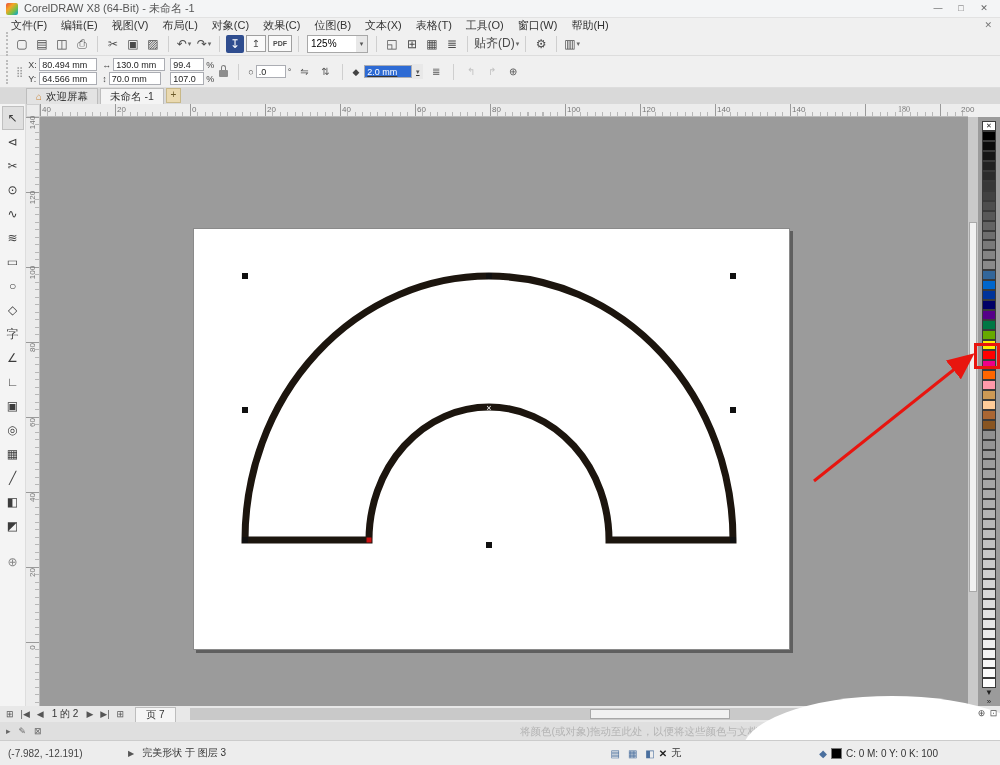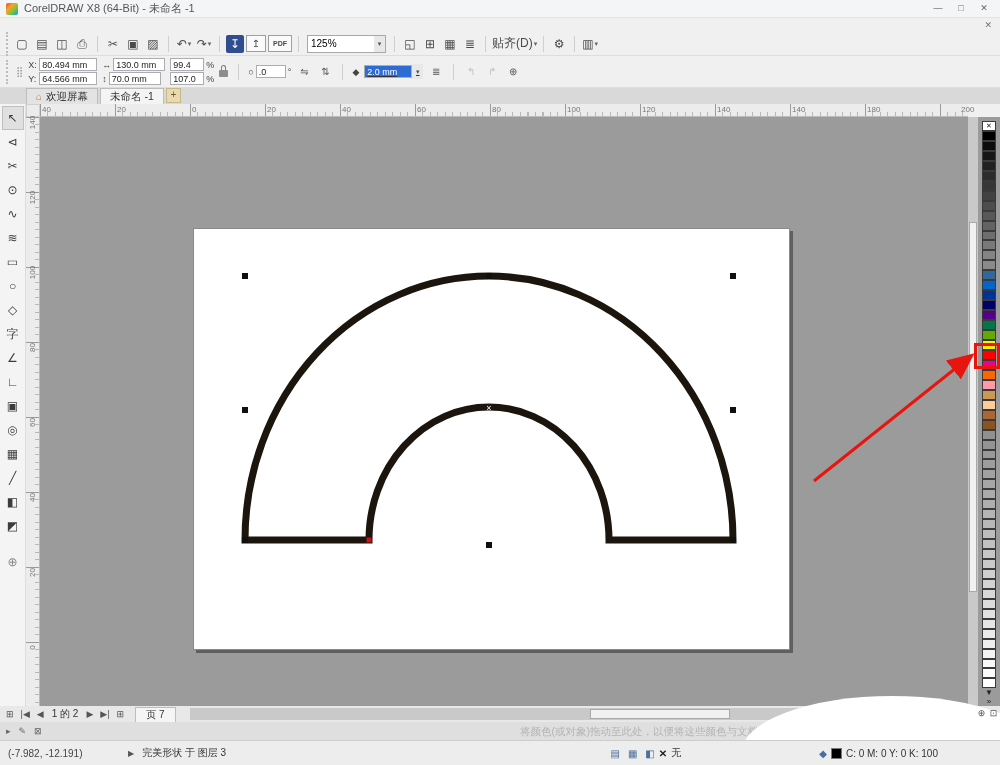--- a/index.html
+++ b/index.html
@@ -24,21 +24,21 @@
   
   .toolbar{position:absolute;left:0;top:32px;width:100%;height:24px;background:#f0f0f0;
            border-bottom:1px solid #dddddd;display:flex;align-items:center;padding-left:6px;gap:2px;box-sizing:border-box;}
   .tb-btn{min-width:18px;height:18px;display:inline-flex;align-items:center;justify-content:center;
           font-size:12px;color:#4a4a4a;}
   .tb-btn.accent{background:#2f4d8f;color:#fff;border-radius:2px;width:18px;}
   .tb-btn.boxed{border:1px solid #9f9f9f;width:16px;height:15px;font-size:10px;background:#fafafa;}
   .tb-btn.pdf{border:1px solid #9f9f9f;font-size:7px;font-weight:bold;padding:0 2px;height:15px;background:#fafafa;}
   .tb-sep{width:1px;height:16px;background:#cfcfcf;margin:0 4px;}
   .caret{font-size:7px;color:#666;margin-left:1px;}
-  .zoom-combo{display:inline-flex;align-items:center;border:1px solid #a8a8a8;background:#fff;height:16px;margin:0 2px;gap:18px;}
+  .zoom-combo{display:inline-flex;align-items:center;border:1px solid #a8a8a8;background:#fff;height:16px;margin:0 2px;}
   .zoom-combo input{width:42px;border:0;font-size:10px;padding:0 3px;outline:none;font-family:inherit;}
   .zoom-caret{width:11px;text-align:center;font-size:7px;color:#555;background:#e8e8e8;height:100%;
               display:inline-flex;align-items:center;justify-content:center;}
 
   
   .propbar{position:absolute;left:0;top:56px;width:100%;height:32px;background:#f0f0f0;
            border-bottom:1px solid #dddddd;display:flex;align-items:center;gap:5px;padding-left:6px;box-sizing:border-box;}
   .grip{width:3px;height:24px;border-left:2px dotted #bcbcbc;}
   .pos-grid{font-size:10px;color:#999;}
   .pair{display:flex;flex-direction:column;gap:1px;}
@@ -149,20 +149,34 @@
     <span class="app-icon"></span>
     <span class="title-text">CorelDRAW X8 (64-Bit) - 未命名 -1</span>
     <div class="win-controls">
       <span class="win-btn">—</span>
       <span class="win-btn">□</span>
       <span class="win-btn">✕</span>
     </div>
   </div>
 
   <div class="menubar">
+    <span id="menubar-items" style="display:flex;">
+        <span class="menu-item">文件(F)</span>
+        <span class="menu-item">编辑(E)</span>
+        <span class="menu-item">视图(V)</span>
+        <span class="menu-item">布局(L)</span>
+        <span class="menu-item">对象(C)</span>
+        <span class="menu-item">效果(C)</span>
+        <span class="menu-item">位图(B)</span>
+        <span class="menu-item">文本(X)</span>
+        <span class="menu-item">表格(T)</span>
+        <span class="menu-item">工具(O)</span>
+        <span class="menu-item">窗口(W)</span>
+        <span class="menu-item">帮助(H)</span>
+      </span>
     <span class="menu-close">✕</span>
   </div>
 
   <div class="toolbar">
     <span class="grip"></span>
     <span id="toolbar-items" style="display:flex;align-items:center;gap:2px;">
         <span class="tb-btn">▢</span>
         <span class="tb-btn">▤</span>
         <span class="tb-btn">◫</span>
         <span class="tb-btn">⎙</span>
@@ -271,21 +285,21 @@
       <span class="rh-num" style="left: 77px;">20</span>
       <span class="rh-num" style="left: 152px;">0</span>
       <span class="rh-num" style="left: 227px;">20</span>
       <span class="rh-num" style="left: 302px;">40</span>
       <span class="rh-num" style="left: 377px;">60</span>
       <span class="rh-num" style="left: 452px;">80</span>
       <span class="rh-num" style="left: 527px;">100</span>
       <span class="rh-num" style="left: 602px;">120</span>
       <span class="rh-num" style="left: 677px;">140</span>
       <span class="rh-num" style="left: 752px;">140</span>
-      <span class="rh-num" style="left: 827px;">180</span>
+      <span class="rh-num" style="left: 858px; font-family: Liberation Serif, serif;">180</span>
       <span class="rh-num" style="left: 921px;">200</span>
     </div>
   <div class="ruler-v" id="ruler-v">
       <span class="rv-num" style="top: 1px;">140</span>
       <span class="rv-num" style="top: 76px;">120</span>
       <span class="rv-num" style="top: 151px;">100</span>
       <span class="rv-num" style="top: 226px;">80</span>
       <span class="rv-num" style="top: 301px;">60</span>
       <span class="rv-num" style="top: 376px;">40</span>
       <span class="rv-num" style="top: 451px;">20</span>

